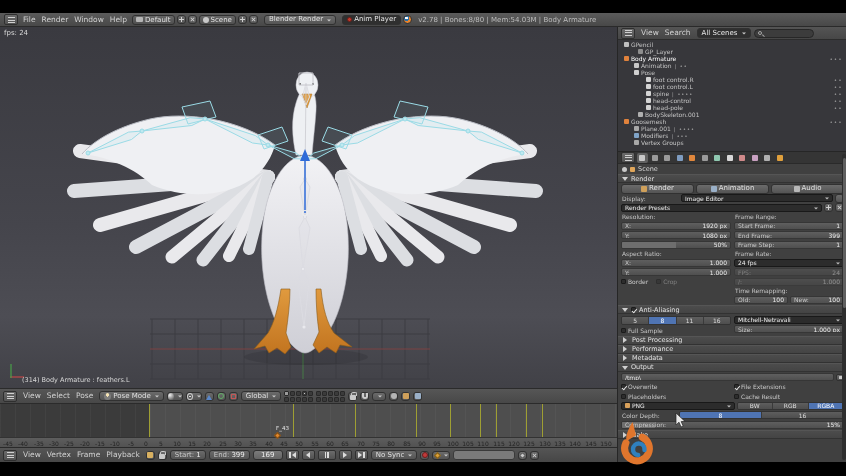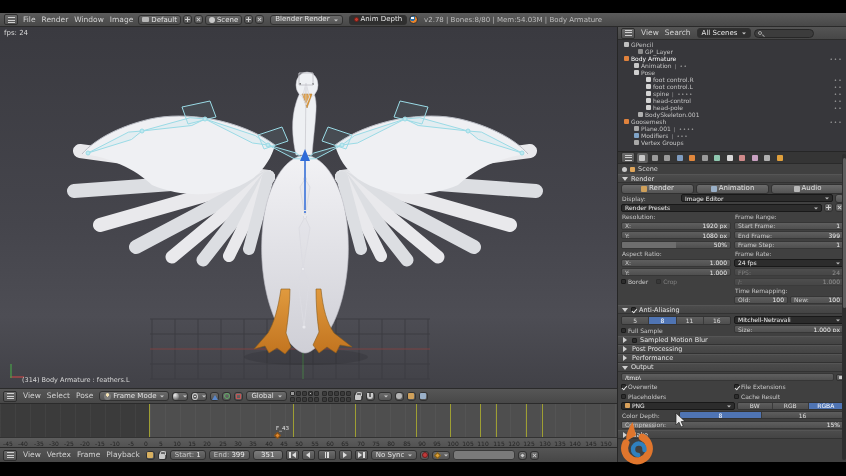--- a/index.html
+++ b/index.html
@@ -148,21 +148,21 @@
 
   <div id="infobar">
     <span class="edbtn">
           <i></i>
         </span>
     <span style="display:flex">
 
     <span class="menu">File</span>
           <span class="menu">Render</span>
           <span class="menu">Window</span>
-          <span class="menu">Image</span>
+          <span class="menu">Help</span>
         </span>
     <span class="sel">
       <i class="ico" style="width:7px;height:5px"></i>
       <span>Default</span>
     </span>
     <span class="btn mini">
           <i class="plus"></i>
         </span>
     <span class="btn mini">
           <i class="cross"></i>
@@ -175,21 +175,21 @@
           <i class="plus"></i>
         </span>
     <span class="btn mini">
           <i class="cross"></i>
         </span>
     <span class="btn dd" style="margin-left:4px">
       <span>Blender Render</span>
     </span>
     <span class="btn dark" style="margin-left:4px">
       <i class="reddot"></i>
-      <span>Anim Depth</span>
+      <span>Anim Player</span>
     </span>
     <span class="blogo"></span>
     <span id="stats">v2.78 | Bones:8/80 | Mem:54.03M | Body Armature</span>
   </div>
 
   <div id="viewport">
     <svg width="617" height="361" viewBox="0 0 617 361">
       <defs>
         <linearGradient id="gBody" x1="0" y1="0" x2="0" y2="1">
           <stop offset="0" stop-color="#f2f2f5"></stop>
@@ -282,21 +282,21 @@
           <i></i>
         </span>
     <span style="display:flex">
 
     <span class="menu">View</span>
           <span class="menu">Select</span>
           <span class="menu">Pose</span>
         </span>
     <span class="btn dd">
       <i class="figico"></i>
-      <span>Frame Mode</span>
+      <span>Pose Mode</span>
     </span>
     <span class="btn dd mini" style="width:16px">
           <i class="sph"></i>
         </span>
     <span class="btn dd mini" style="width:16px">
           <i class="pivico"></i>
         </span>
     <span class="btn mini">
           <i class="m-t"></i>
         </span>
@@ -434,21 +434,21 @@
         </span>
     <span class="btn">
       <span class="fl">Start:</span>
       <span class="fv">1</span>
     </span>
     <span class="btn">
       <span class="fl">End:</span>
       <span class="fv">399</span>
     </span>
     <span class="btn" style="background:linear-gradient(#7b7b7b,#646464);min-width:30px;justify-content:center">
-      <span class="fv">351</span>
+      <span class="fv">169</span>
     </span>
     <span class="pb">
           <i class="vb"></i>
           <i class="t-l"></i>
         </span>
     <span class="pb">
           <i class="t-l"></i>
         </span>
     <span class="pb wide">
           <i class="vb"></i>
@@ -803,39 +803,39 @@
           </div>
           <div class="fld">
             <span class="fl">Size:</span>
             <span class="fv">1.000 px</span>
           </div>
         </div>
       </div>
 
       <div>
 
+
+
           <div class="ph">
             <i class="tri-c"></i>
-            <span class="cb" style="display: inline-block;"></span>
-            <span>Sampled Motion Blur</span>
-          </div>
-
+
+            <span>Post Processing</span>
+          </div>
 
           <div class="ph">
             <i class="tri-c"></i>
 
-            <span>Post Processing</span>
+            <span>Performance</span>
           </div>
 
           <div class="ph">
             <i class="tri-c"></i>
 
-            <span>Performance</span>
-          </div>
-
+            <span>Metadata</span>
+          </div>
         </div>
 
       <div class="ph">
         <i class="tri-o"></i>
         <span>Output</span>
       </div>
       <div class="prow">
         <div class="fld" style="flex:1;justify-content:flex-start">
           <span class="fv">/tmp\</span>
         </div>

